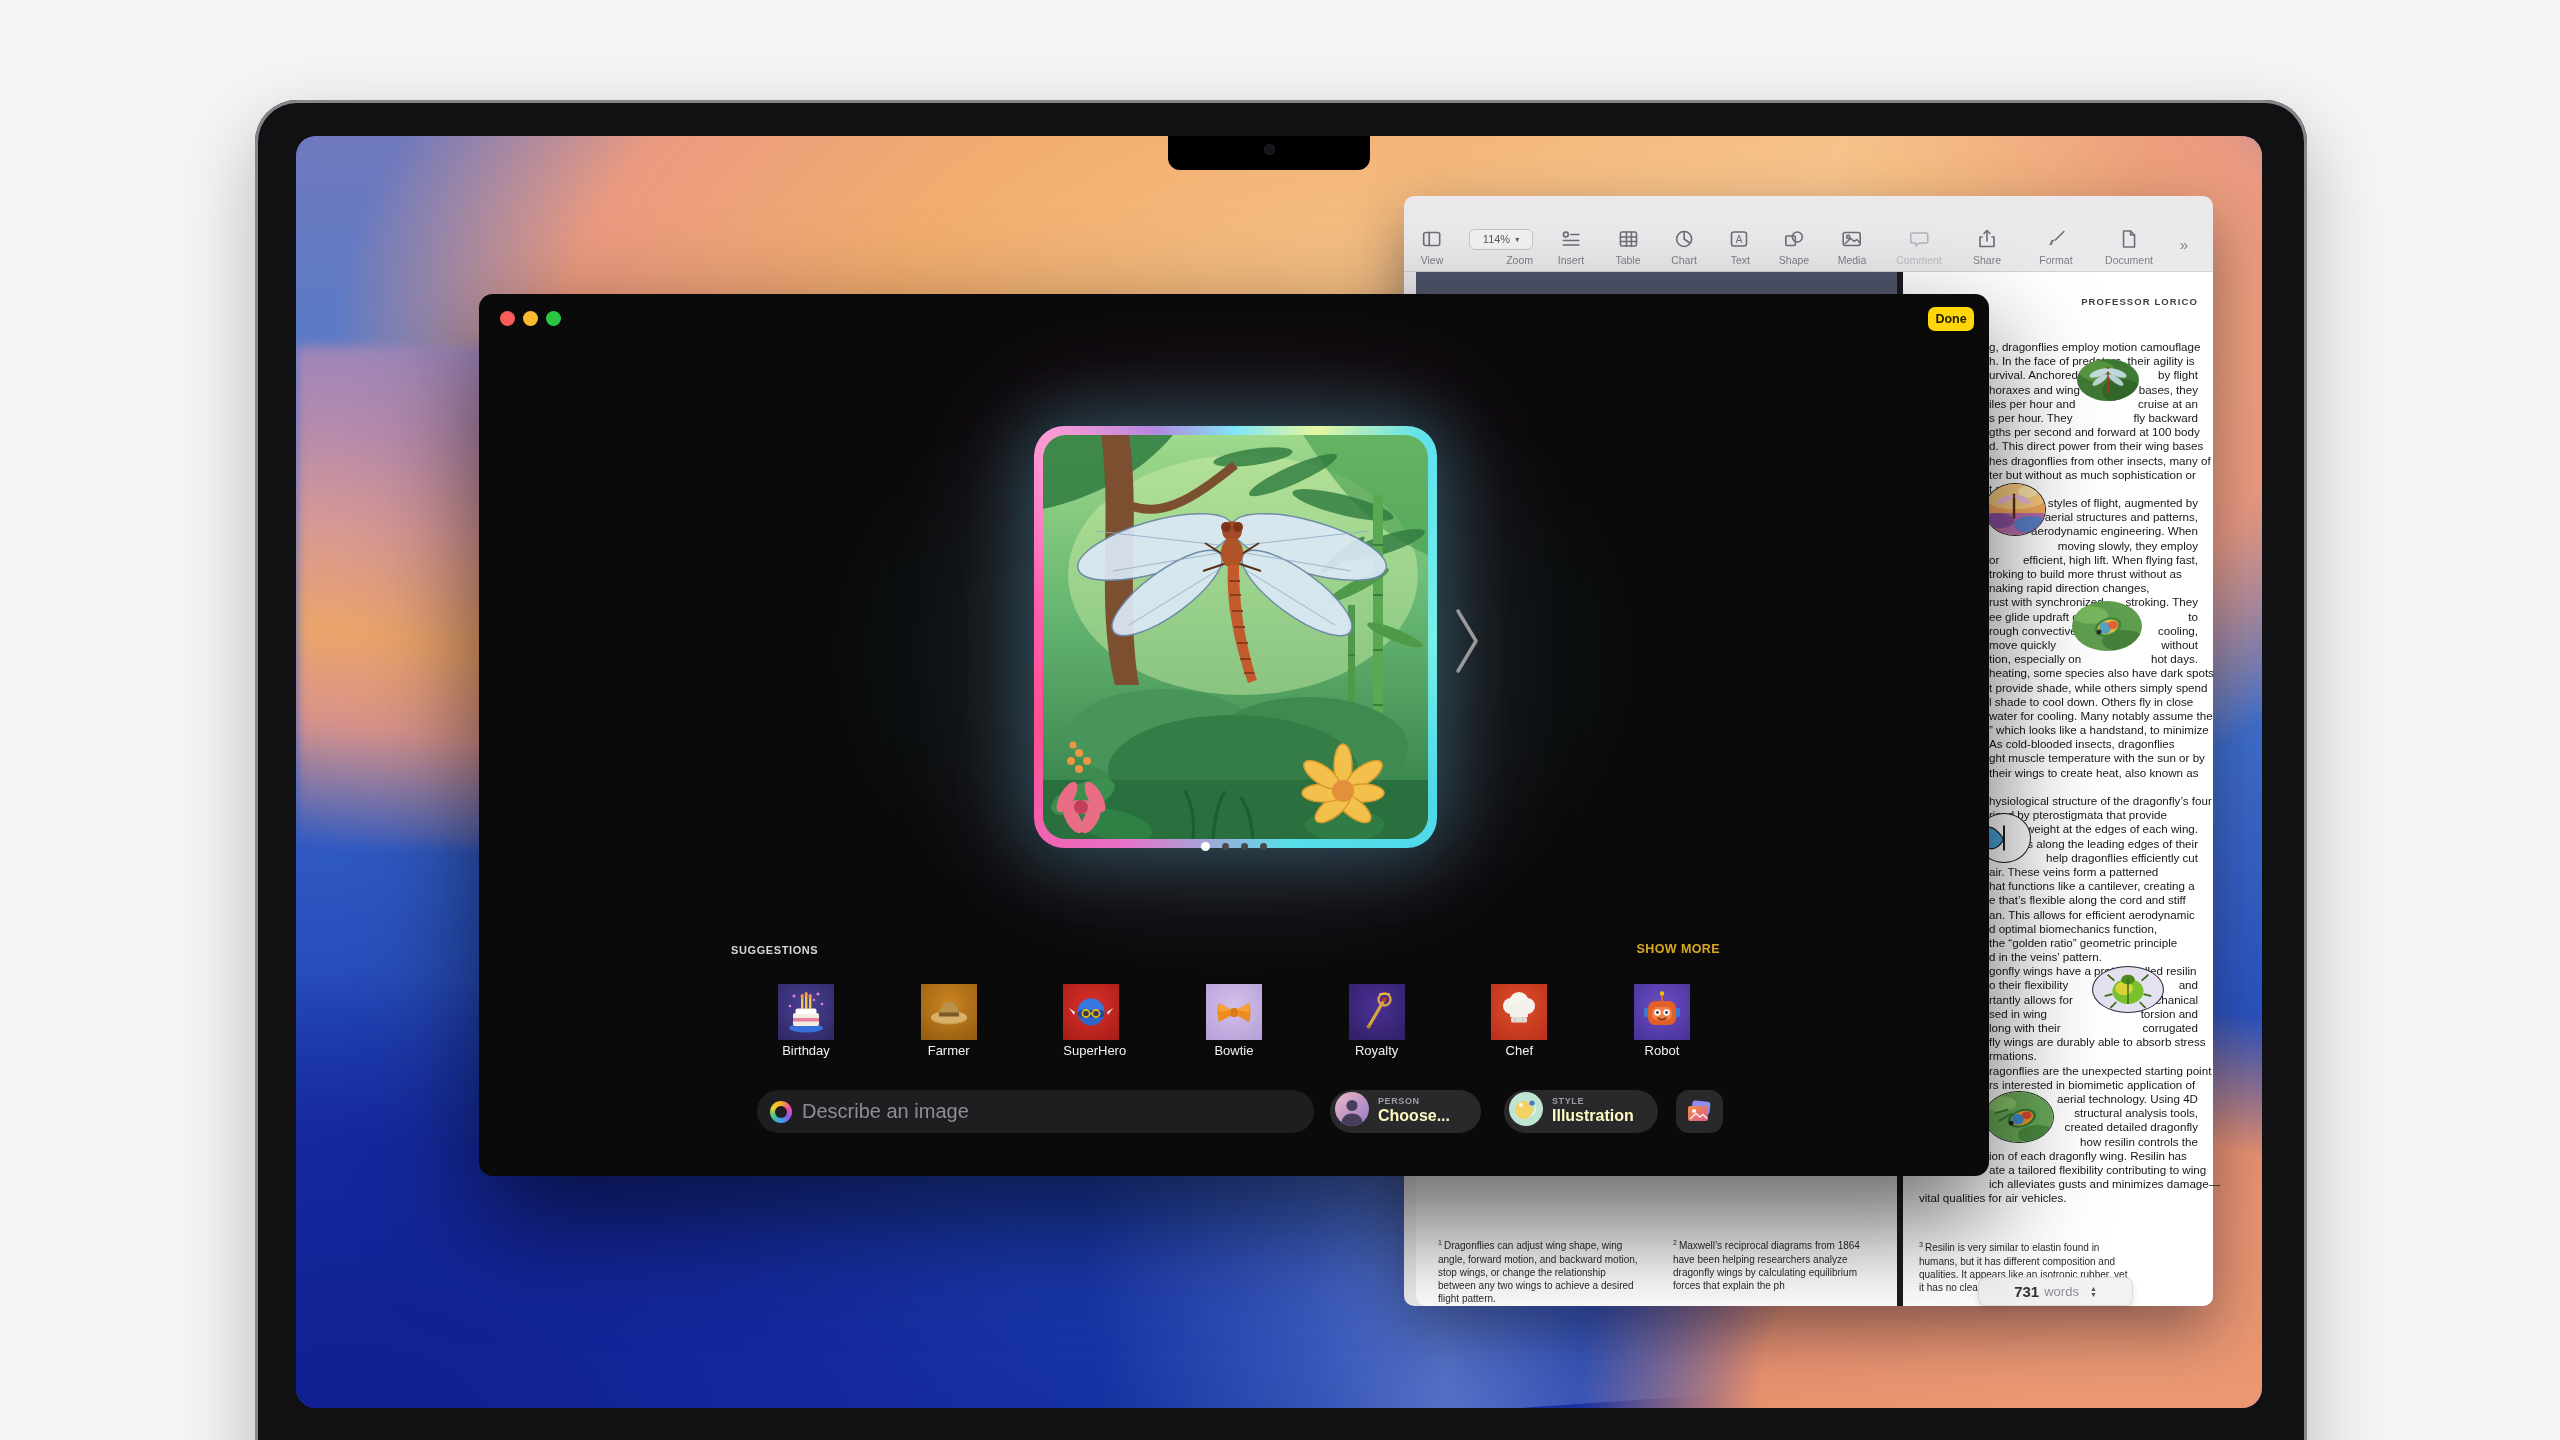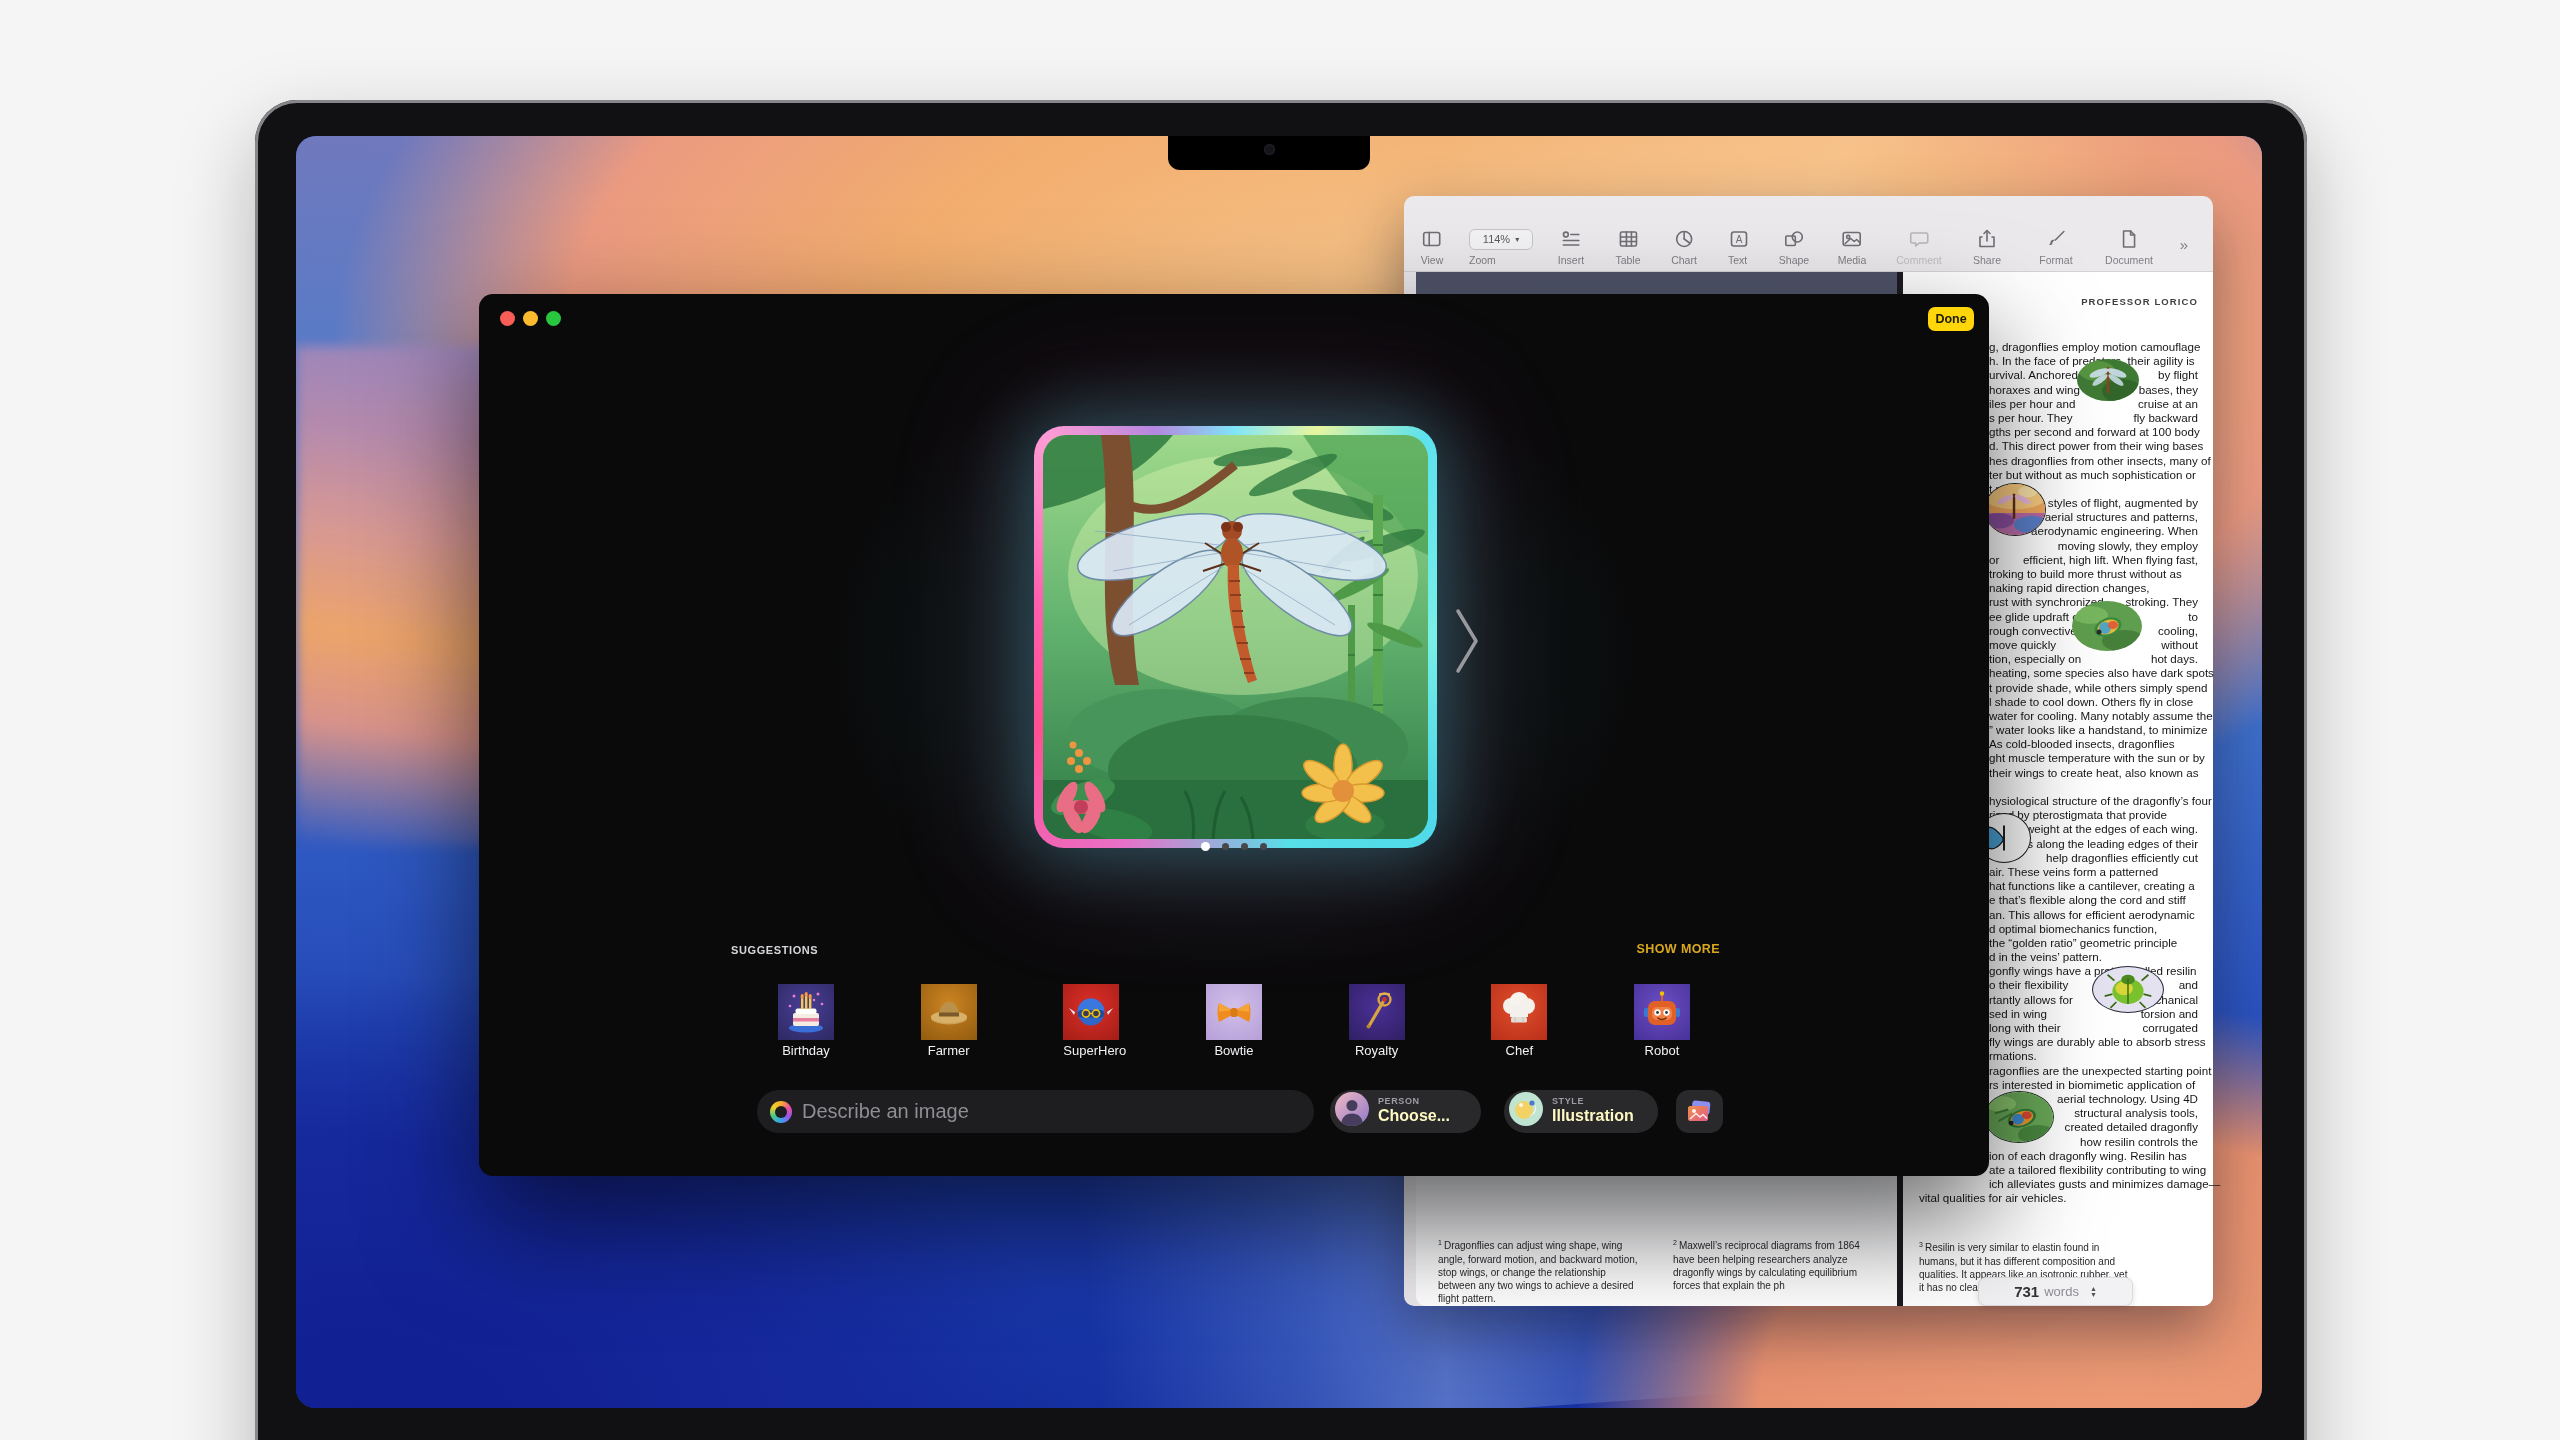--- a/index.html
+++ b/index.html
@@ -38,21 +38,21 @@
            border-radius:10px; background:#ebe9ec; z-index:1;
            box-shadow:0 25px 60px rgba(20,20,40,.45); }
   #pages .titlebar { position:absolute; left:0; top:0; width:100%; height:26px; }
   .tl { position:absolute; top:6px; width:15px; height:15px; border-radius:50%; background:#cfcdd0; }
   #pages .title { position:absolute; top:6px; width:100%; text-align:center; font-size:13.5px;
                   font-weight:700; color:#48484a; }
   #pages .title .proxy { display:inline-block; width:11px; height:13px; background:#fbfbfc;
                   border:1px solid #b8b6ba; border-radius:2px; vertical-align:-2px; margin-right:6px; }
   #toolbar { position:absolute; left:0; top:26px; width:100%; height:50px;
              border-bottom:1px solid #d5d3d6; }
-  .tbitem { position:absolute; top:5px; transform:translateX(-50%); text-align:left; color:#7e7e82; }
+  .tbitem { position:absolute; top:5px; transform:translateX(-50%); text-align:right; color:#7e7e82; }
   .tbitem .glyph { height:24px; display:flex; align-items:center; justify-content:center; }
   .tbitem svg { stroke:#6e6e73; fill:none; stroke-width:1.6; stroke-linecap:round; stroke-linejoin:round; }
   .tbitem .lbl { font-size:10.5px; margin-top:3px; }
   .tbitem.dim { opacity:.42; }
   .zoombox { width:64px; height:21px; border:1px solid #c6c4c8; border-radius:6px; background:#f2f1f3;
              font-size:11px; color:#5a5a5e; display:flex; align-items:center; justify-content:center; gap:5px; }
   .morechev { font-size:15px; color:#7e7e82; letter-spacing:-2px; }
 
   
   .paper { position:absolute; top:76px; bottom:0; background:#fff; }
@@ -309,21 +309,21 @@
             <div class="tline"><span>naking rapid direction changes,</span><span></span></div>
             <div class="tline"><span>rust with synchronized</span><span>stroking. They</span></div>
             <div class="tline"><span>ee glide updraft or</span><span>to</span></div>
             <div class="tline"><span>rough convective</span><span>cooling,</span></div>
             <div class="tline"><span>move quickly</span><span>without</span></div>
             <div class="tline"><span>tion, especially on</span><span>hot days.</span></div>
             <div class="tline"><span>heating, some species also have dark spots</span><span></span></div>
             <div class="tline"><span>t provide shade, while others simply spend</span><span></span></div>
             <div class="tline"><span>l shade to cool down. Others fly in close</span><span></span></div>
             <div class="tline"><span>water for cooling. Many notably assume the</span><span></span></div>
-            <div class="tline"><span>” water looks like a handstand, to minimize</span><span></span></div>
+            <div class="tline"><span>” which looks like a handstand, to minimize</span><span></span></div>
             <div class="tline"><span>As cold-blooded insects, dragonflies</span><span></span></div>
             <div class="tline"><span>ght muscle temperature with the sun or by</span><span></span></div>
             <div class="tline"><span>their wings to create heat, also known as</span><span></span></div>
             <div class="tline gap"><span></span></div>
             <div class="tline"><span>hysiological structure of the dragonfly’s four</span><span></span></div>
             <div class="tline"><span>rized by pterostigmata that provide</span><span></span></div>
             <div class="tline right-only"><span></span><span>weight at the edges of each wing.</span></div>
             <div class="tline right-only"><span></span><span>veins along the leading edges of their</span></div>
             <div class="tline right-only"><span></span><span>help dragonflies efficiently cut</span></div>
             <div class="tline"><span>air. These veins form a patterned</span><span></span></div>

